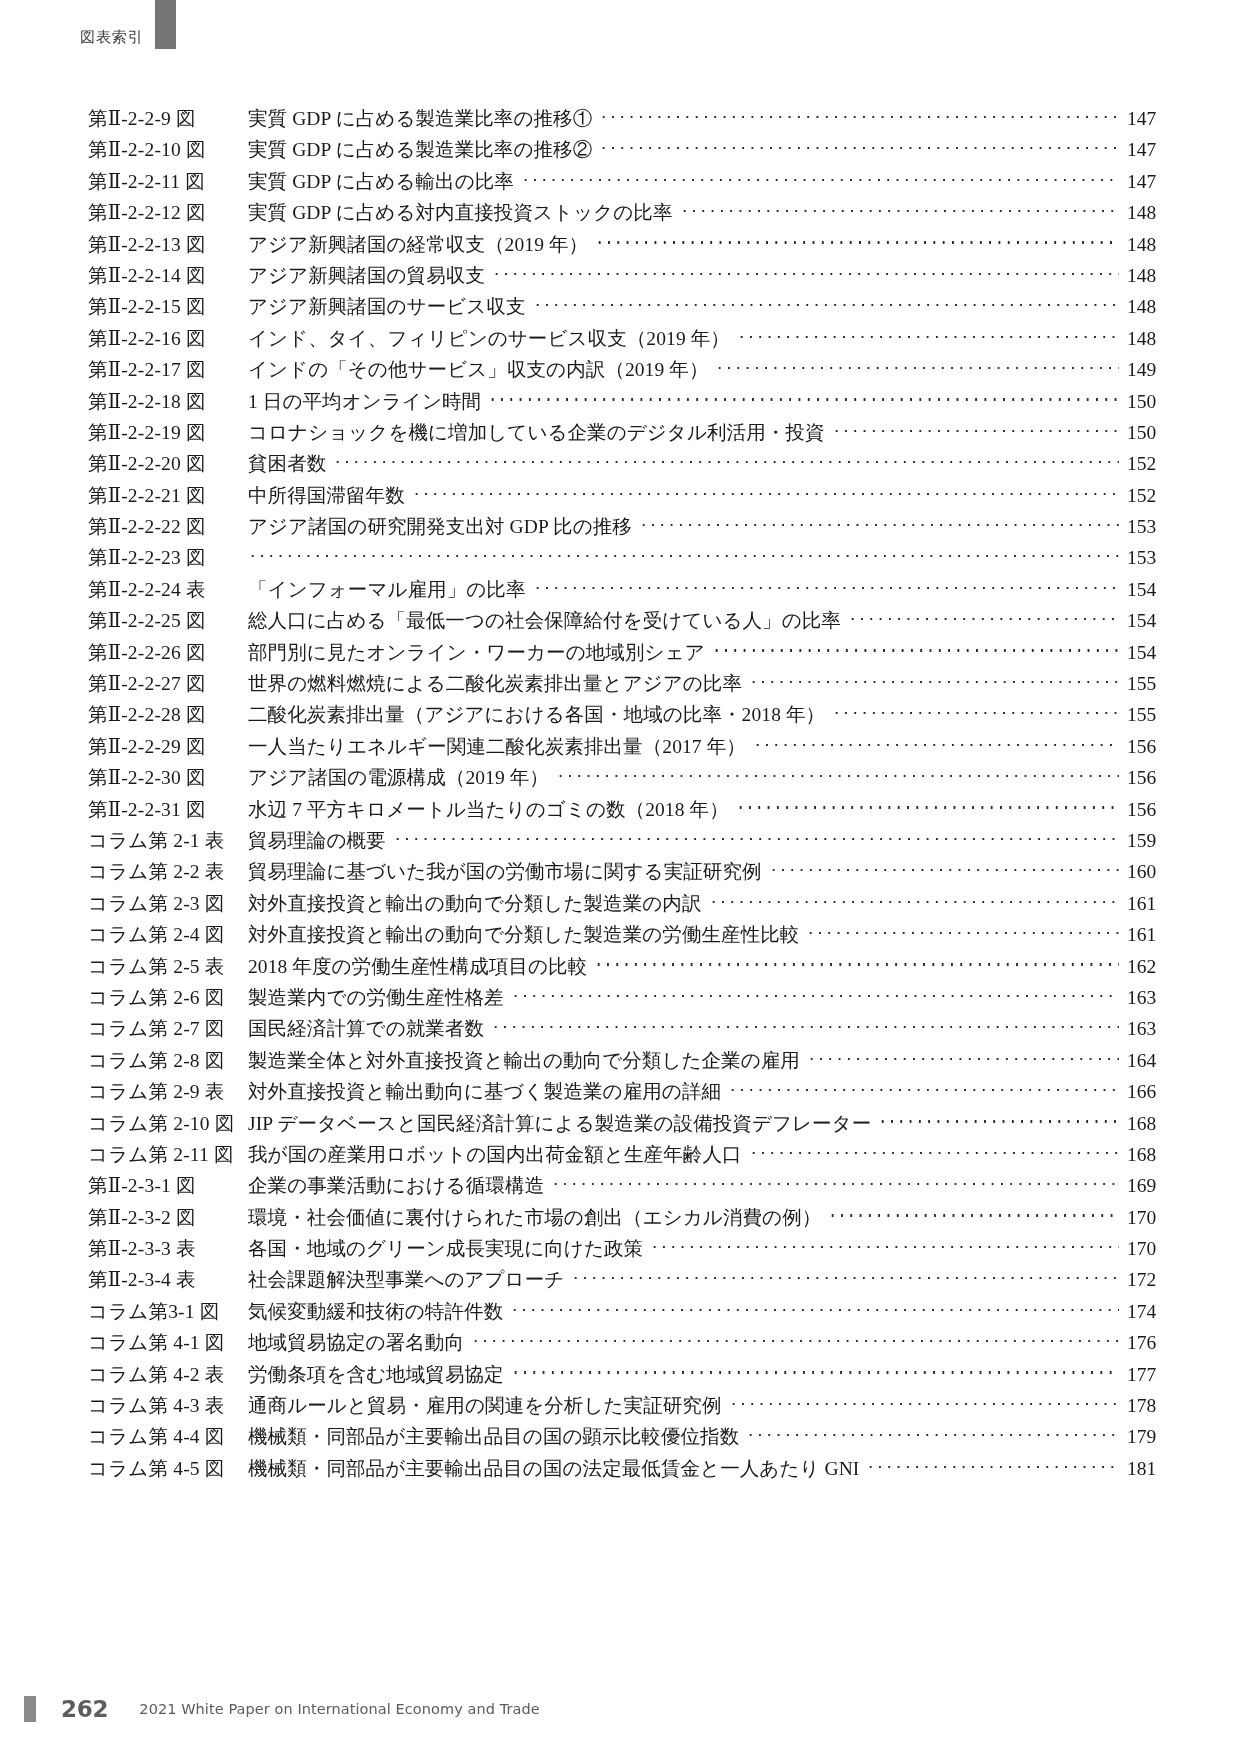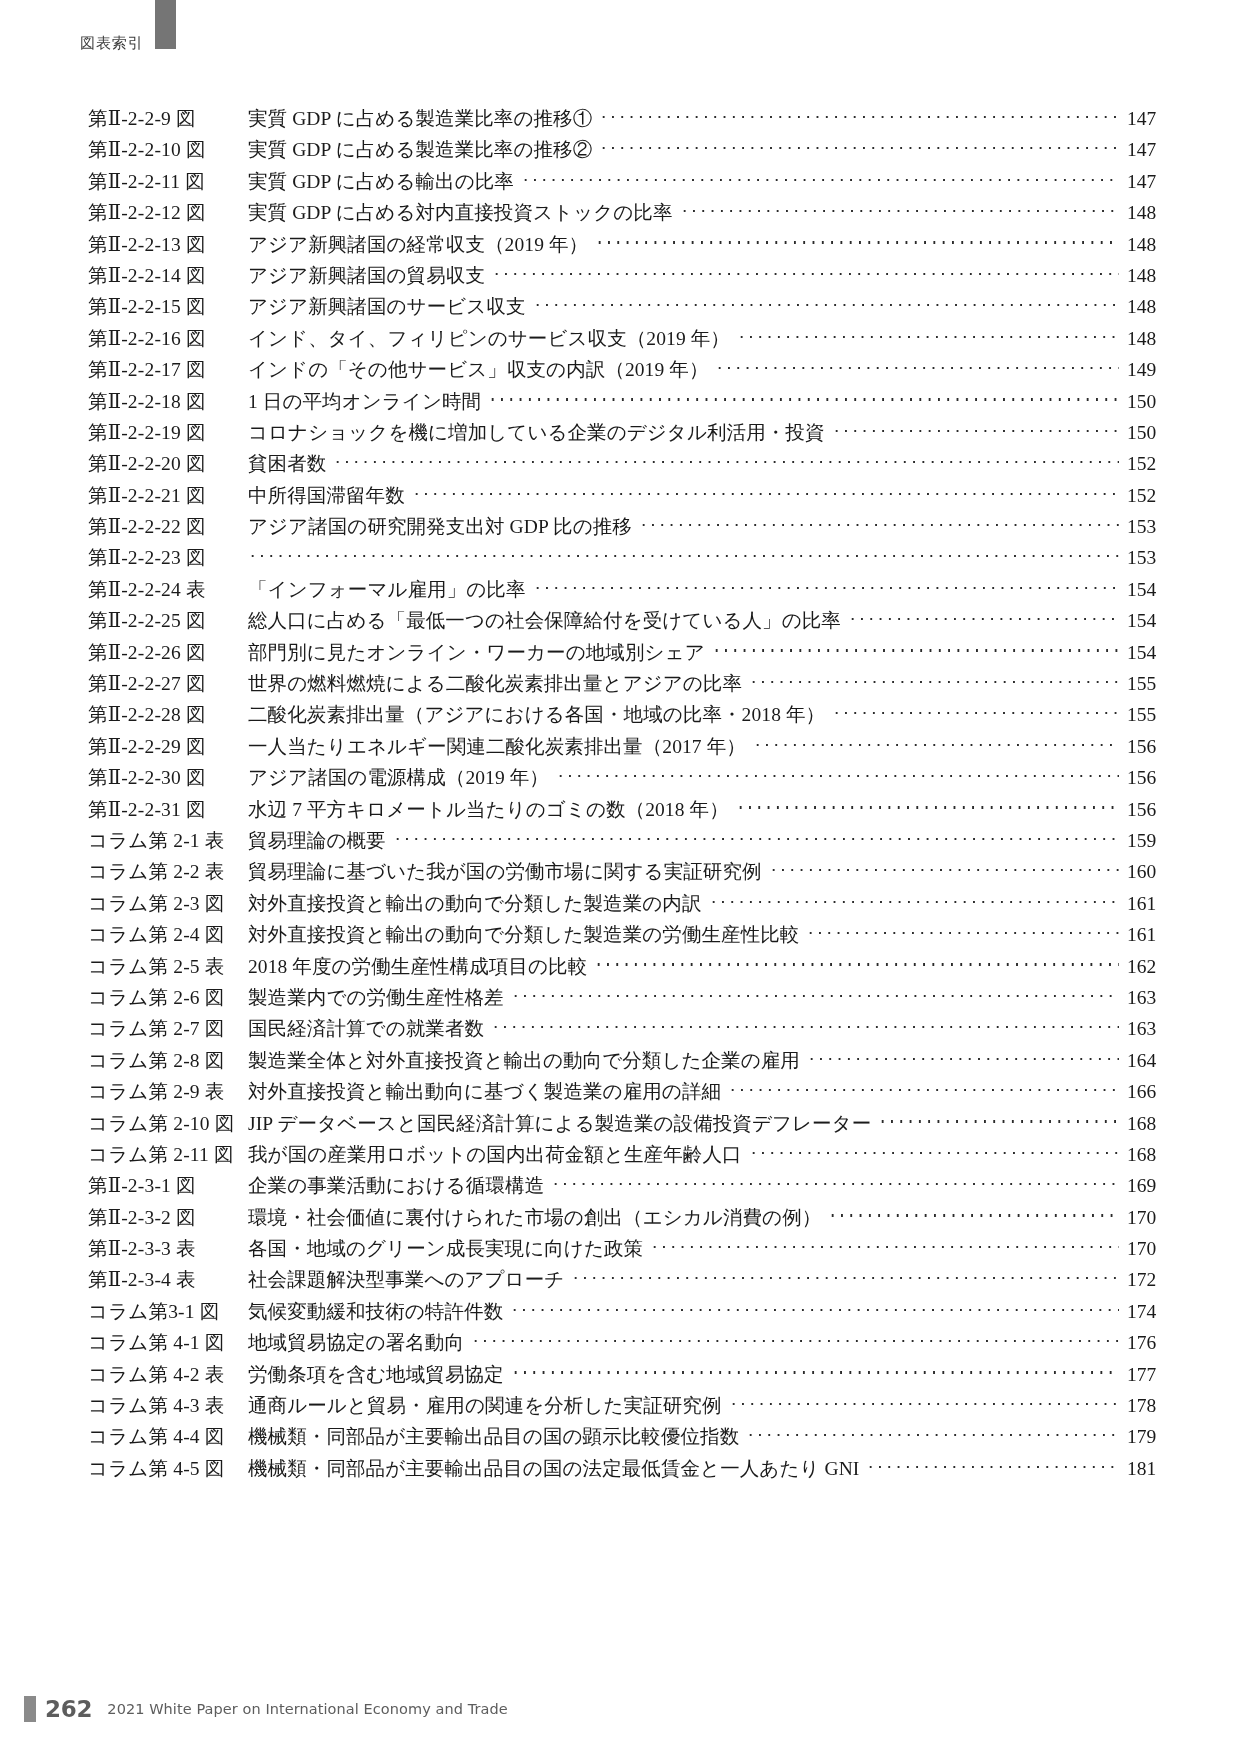--- a/index.html
+++ b/index.html
@@ -20,21 +20,21 @@
   .page-header {
     position: absolute;
     top: 0;
     left: 0;
     width: 1241px;
     height: 60px;
   }
   .header-label {
     position: absolute;
     left: 80px;
-    top: 34px;
+    top: 28px;
     font-size: 15px;
     letter-spacing: 0.06em;
     color: #3c3c3c;
     font-family: "DejaVu Serif", "Liberation Serif", serif;
     white-space: nowrap;
   }
   .header-bar {
     position: absolute;
     left: 155px;
     top: 0;
@@ -99,20 +99,21 @@
 
   
   .page-footer {
     position: absolute;
     left: 0;
     bottom: 28px;
     width: 1241px;
     height: 34px;
     display: flex;
     align-items: center;
+    gap: 16px;
   }
   .footer-bar {
     width: 12px;
     height: 26px;
     background: #8a8a8a;
     margin-left: 24px;
     flex: 0 0 auto;
   }
   .footer-pagenum {
     font-family: "DejaVu Sans", "Liberation Sans", sans-serif;

